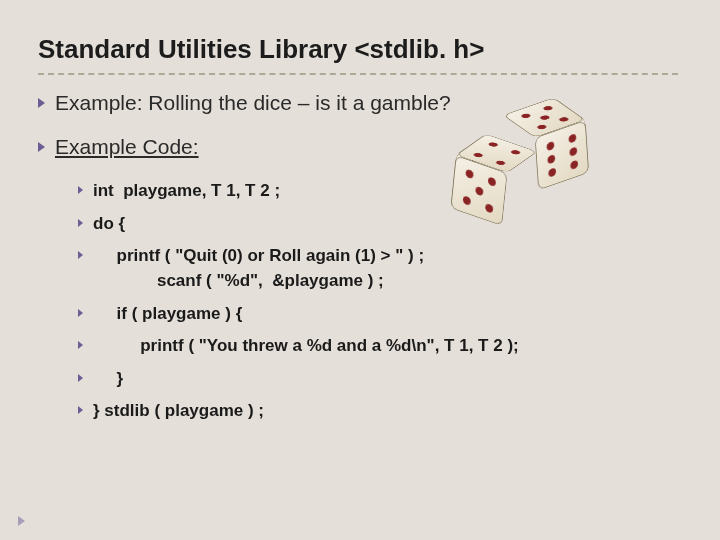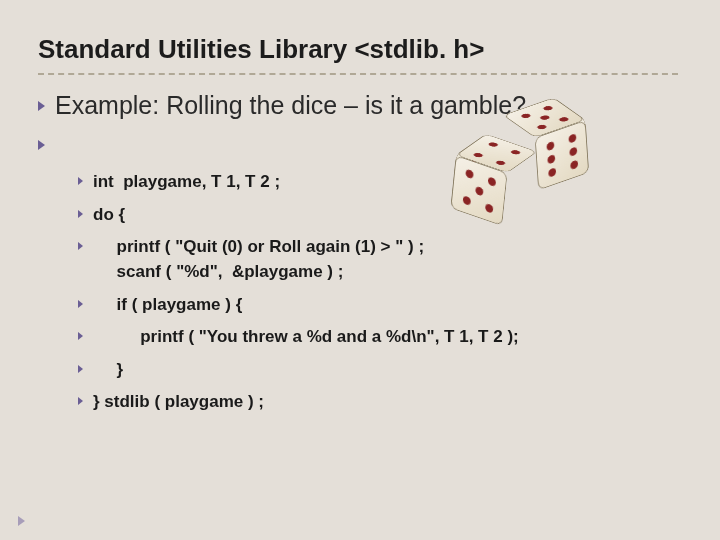--- a/index.html
+++ b/index.html
@@ -46,41 +46,42 @@
     border-bottom: 5px solid transparent;
     border-left: 7px solid #6a5e94;
     flex: 0 0 auto;
   }
   .tri.small {
     border-top-width: 4px;
     border-bottom-width: 4px;
     border-left-width: 5px;
   }
   .txt {
-    font-size: 25px;
+    font-size: 21px;
   }
   .code-block {
     margin-left: 40px;
     font-size: 17px;
     color: #1a1a1a;
     font-weight: bold;
     line-height: 1.45;
   }
   .code-row {
     display: flex;
     align-items: flex-start;
     gap: 10px;
     margin-bottom: 8px;
   }
   .code-row .tri.small {
     margin-top: 7px;
   }
   .code-text {
     white-space: pre;
     font-family: Arial, Helvetica, sans-serif;
+    text-align: center;
   }
   
   .dice-wrap {
     position: absolute;
     right: 34px;
     top: 110px;
     width: 140px;
     height: 110px;
   }
   .die {
@@ -127,20 +128,21 @@
   <div class="title">Standard Utilities Library &lt;stdlib. h&gt;</div>
   <div class="dash"></div>
 
   <div class="top-bullet-row">
     <span class="tri"></span>
     <span class="txt">Example:  Rolling the dice – is it a gamble?</span>
   </div>
 
   <div class="top-bullet-row underline">
     <span class="tri"></span>
+    <span class="txt">Example Code:</span>
   </div>
 
   <div class="code-block">
     <div class="code-row">
       <span class="tri small"></span>
       <span class="code-text">int  playgame, T 1, T 2 ;</span>
     </div>
     <div class="code-row">
       <span class="tri small"></span>
       <span class="code-text">do {</span>

